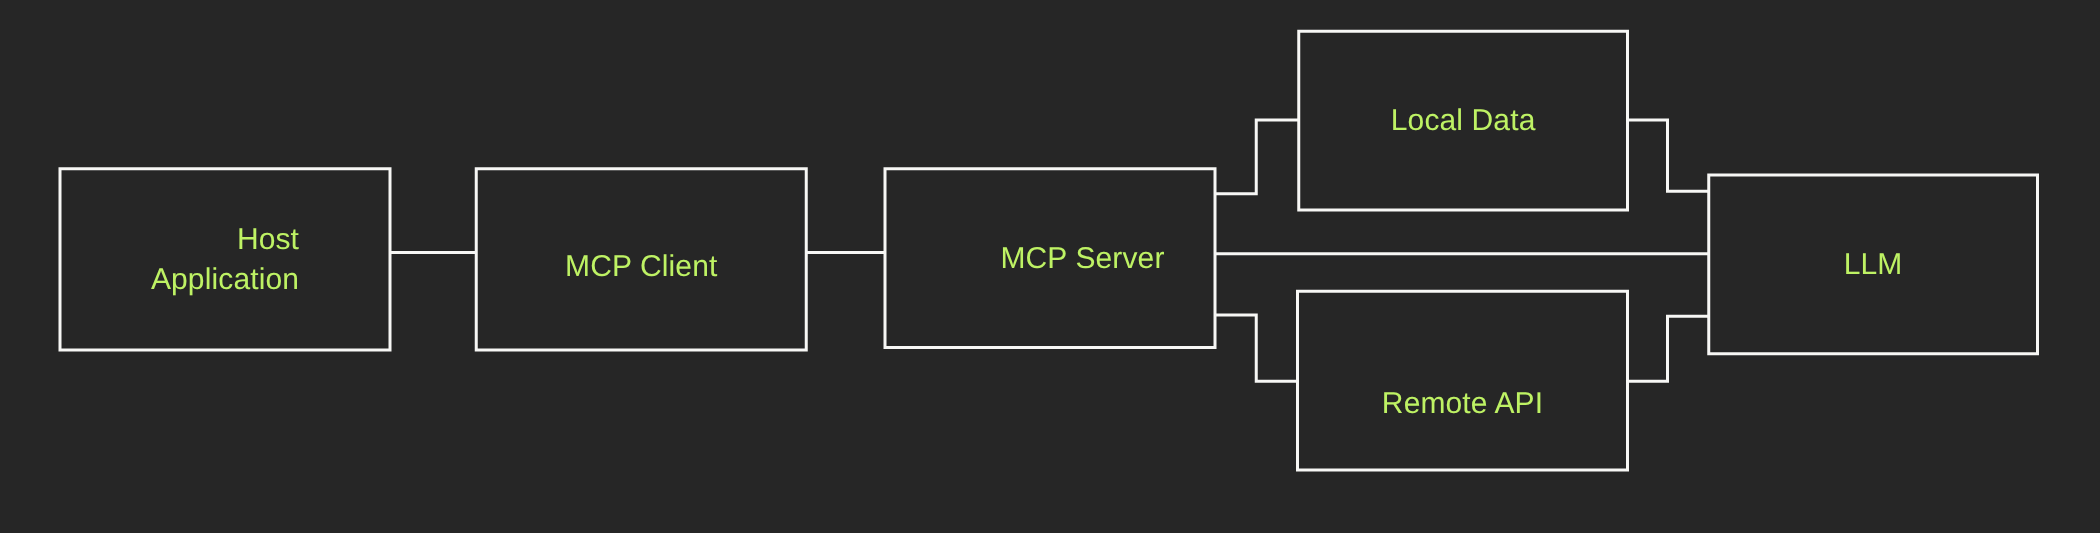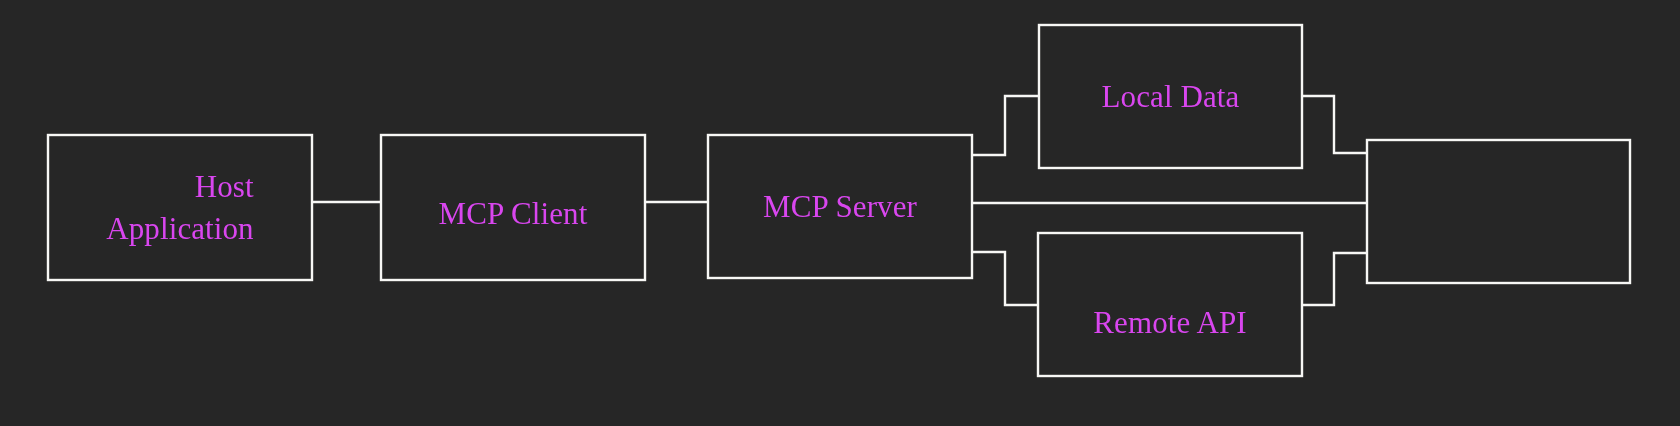--- a/index.html
+++ b/index.html
@@ -23,28 +23,27 @@
     left: 0;
     width: 1680px;
     height: 426px;
   }
   .node-label {
     position: absolute;
     display: flex;
     align-items: center;
     justify-content: center;
     text-align: center;
-    color: #d946ef;
-    font-size: 31px;
+    color: #bef264;
+    font-size: 24px;
     line-height: 1.33;
     letter-spacing: 0.1px;
     font-weight: 400;
     white-space: pre-line;
     pointer-events: none;
-    font-family: Liberation Serif, serif;
   }
 </style>
 </head>
 <body>
 
 <div id="canvas">
 
   <svg id="diagram-svg" viewBox="0 0 1680 426" xmlns="http://www.w3.org/2000/svg">
       <g>
         <polyline points="312,202 381,202" fill="none" stroke="#f7f7f5" stroke-width="2.4" stroke-linecap="butt" stroke-linejoin="miter"></polyline>
@@ -63,20 +62,21 @@
         <rect x="1038" y="233" width="264" height="143" fill="#262626" stroke="#f7f7f5" stroke-width="2.4"></rect>
         <rect x="1367" y="140" width="263" height="143" fill="#262626" stroke="#f7f7f5" stroke-width="2.4"></rect>
       </g>
     </svg>
 
   <div class="node-label" style="left:48px; top:135px; width:264px; height:145px;text-align:right;">Host
 Application</div>
 
   <div class="node-label" style="left:381px; top:135px; width:264px; height:157px;">MCP Client</div>
 
-  <div class="node-label" style="left:708px; top:135px; width:264px; height:143px;">MCP Server</div>
+  <div class="node-label" style="left:708px; top:135px; width:264px; height:143px;padding-left:26px;">MCP Server</div>
 
   <div class="node-label" style="left:1039px; top:25px; width:263px; height:143px;">Local Data</div>
 
   <div class="node-label" style="left:1038px; top:233px; width:264px; height:180px;">Remote API</div>
 
+  <div class="node-label" style="left:1367px; top:140px; width:263px; height:143px;">LLM</div>
 
 </div>
 
 </body></html>

